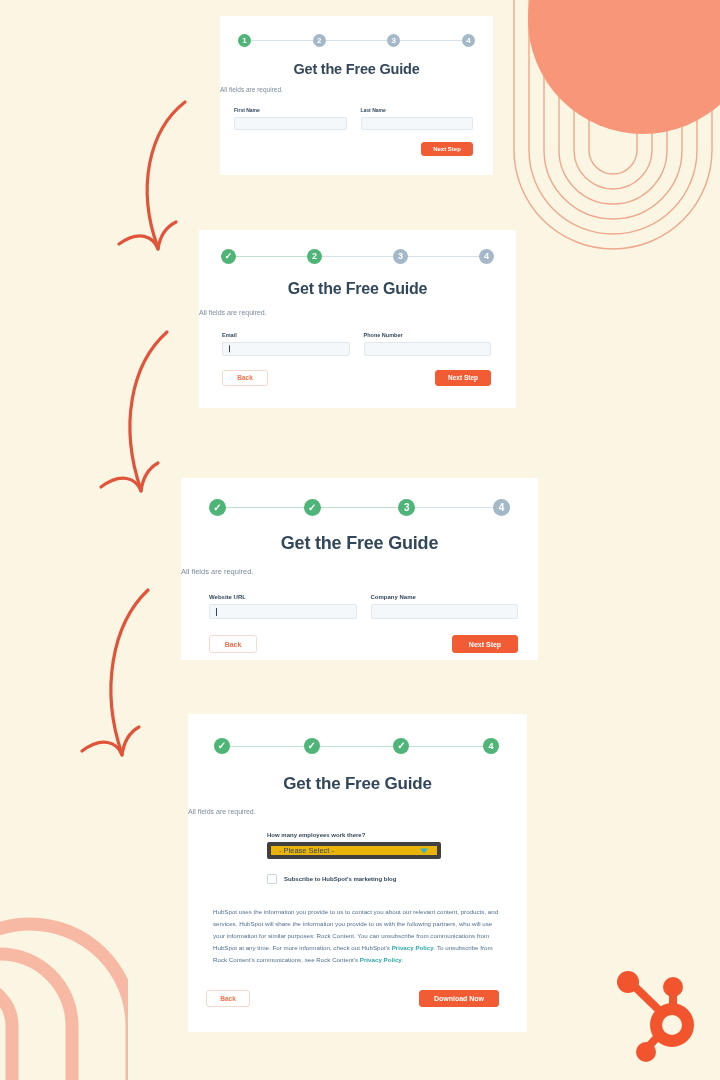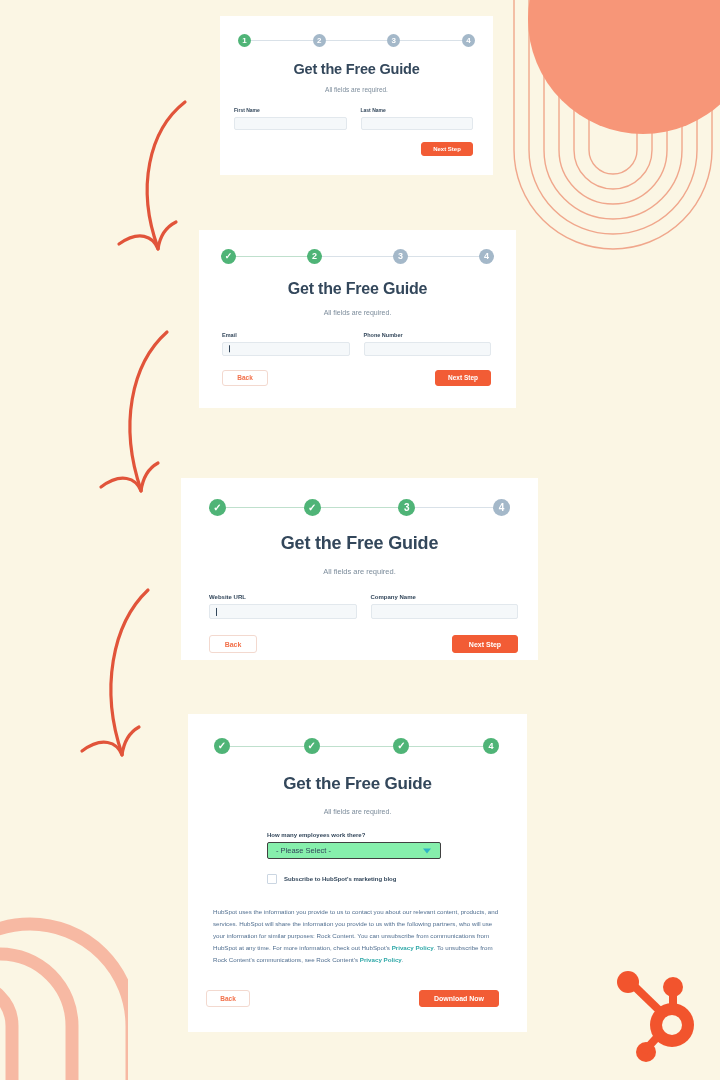--- a/index.html
+++ b/index.html
@@ -91,21 +91,20 @@
   .connector.green { background: #BFE0CD; }
 
   
   .title {
     text-align: center;
     color: #33475B;
     font-weight: bold;
     letter-spacing: -0.2px;
   }
   .subtitle {
-    text-align: center;
     color: #7C8C9B;
   }
 
   
   .field-row {
     display: flex;
     gap: 14px;
   }
   .field { flex: 1 1 0; min-width: 0; }
   .field-label {
@@ -159,22 +158,22 @@
   }
   .btn-secondary {
     background: #FFFFFF;
     color: #F2714B;
     border: 1px solid #F3D9CF;
   }
 
   
   .select-wrap {
     position: relative;
-    background: #86efac;
-    border: 1px solid #404040;
+    background: #eab308;
+    border: 4px solid #404040;
     border-radius: 2px;
     display: flex;
     align-items: center;
   }
   .select-value {
     color: #33475B;
     padding-left: 8px;
   }
   .select-caret {
     position: absolute;

